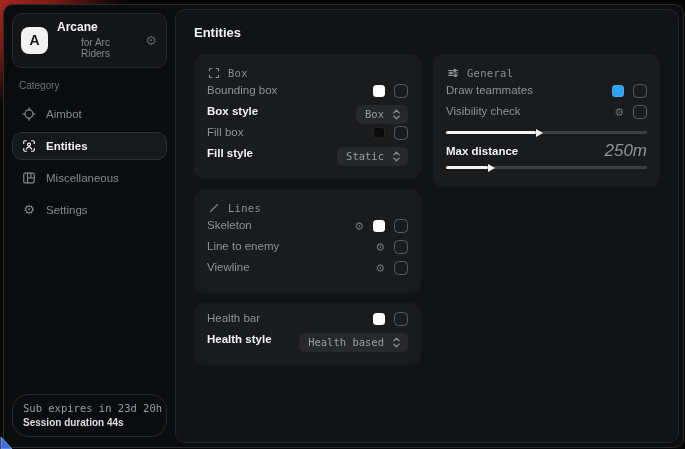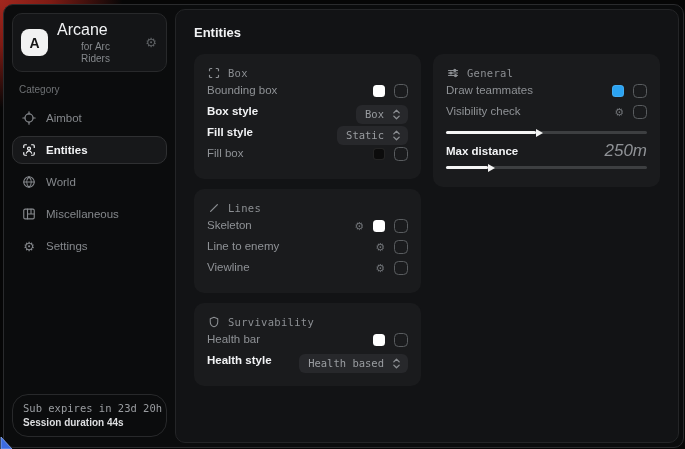--- a/index.html
+++ b/index.html
@@ -26,21 +26,21 @@
     display:flex; align-items:center; gap:9px;
     background:#141517; border:1px solid #28292b; border-radius:10px;
     padding:7px 9px 7px 8px;
   }
   .logo-square {
     width:27px; height:27px; background:#f2f2f2; border-radius:8px;
     color:#141414; font-weight:700; font-size:14px;
     display:flex; align-items:center; justify-content:center; flex:none;
   }
   .logo-text { line-height:1.15; }
-  .app-title { font-size:16px; font-weight:400; color:#f2f3f5; }
+  .app-title { font-size:12px; font-weight:700; color:#f2f3f5; }
   .app-sub { font-size:10px; color:#85888c; margin-top:2px;padding-left:24px; }
   .logo-gear { margin-left:auto; color:#5d6063; font-size:13px; line-height:1; }
 
   .category-label { font-size:10px; color:#6e7174; margin:12px 7px 7px; }
 
   .nav-item {
     display:flex; align-items:center; gap:10px;
     padding:6px 9px; margin:2px 0;
     color:#85888c; font-size:11.5px;
     border:1px solid transparent; border-radius:10px;
@@ -137,29 +137,20 @@
       <span class="icn">
         <svg width="14" height="14" viewBox="0 0 16 16" fill="none" stroke="currentColor" stroke-width="1.4" stroke-linecap="round">
           <path d="M2 5V3.3C2 2.6 2.6 2 3.3 2H5M11 2h1.7C13.4 2 14 2.6 14 3.3V5M14 11v1.7c0 .7-.6 1.3-1.3 1.3H11M5 14H3.3C2.6 14 2 13.4 2 12.7V11"></path>
           <circle cx="8" cy="6.4" r="1.7"></circle>
             <path d="M5 11.6c.6-1.7 1.7-2.5 3-2.5s2.4.8 3 2.5"></path>
         </svg>
       </span>
       <span>Entities</span>
     </div>
 
-    <div class="nav-item">
-      <span class="icn">
-        <svg width="14" height="14" viewBox="0 0 16 16" fill="none" stroke="currentColor" stroke-width="1.3" stroke-linecap="round">
-          <circle cx="8" cy="8" r="6"></circle>
-            <path d="M2 8h12M8 2c-3.4 3.6-3.4 8.4 0 12M8 2c3.4 3.6 3.4 8.4 0 12"></path>
-        </svg>
-      </span>
-      <span>World</span>
-    </div>
 
     <div class="nav-item">
       <span class="icn">
         <svg width="14" height="14" viewBox="0 0 16 16" fill="none" stroke="currentColor" stroke-width="1.3" stroke-linecap="round">
           <rect x="2" y="2.5" width="12" height="11" rx="1.5"></rect>
             <path d="M6.3 2.5v11M10.3 2.5v5.5M6.3 8h7.7"></path>
         </svg>
       </span>
       <span>Miscellaneous</span>
     </div>
@@ -207,36 +198,36 @@
               <span class="row-label strong">Box style</span>
               <span class="select">
                 <span>Box</span>
                 <svg width="9" height="11" viewBox="0 0 10 12" fill="none" stroke="currentColor" stroke-width="1.5" stroke-linecap="round" stroke-linejoin="round">
                     <path d="M2 4.2 5 1.2l3 3M2 7.8l3 3 3-3"></path>
                   </svg>
               </span>
             </div>
 
             <div class="row">
+              <span class="row-label">Fill box</span>
+              <span class="controls">
+                <span class="swatch" style="background-color: rgb(12, 12, 12);"></span>
+                <span class="checkbox"></span>
+              </span>
+            </div>
+
+            <div class="row">
               <span class="row-label strong">Fill style</span>
               <span class="select">
                 <span>Static</span>
                 <svg width="9" height="11" viewBox="0 0 10 12" fill="none" stroke="currentColor" stroke-width="1.5" stroke-linecap="round" stroke-linejoin="round">
                     <path d="M2 4.2 5 1.2l3 3M2 7.8l3 3 3-3"></path>
                   </svg>
               </span>
             </div>
-
-            <div class="row">
-              <span class="row-label">Fill box</span>
-              <span class="controls">
-                <span class="swatch" style="background-color: rgb(12, 12, 12);"></span>
-                <span class="checkbox"></span>
-              </span>
-            </div>
           </div>
 
           <div class="panel">
             <div class="panel-header">
               <span class="icn">
                 <svg width="12" height="12" viewBox="0 0 16 16" fill="none" stroke="currentColor" stroke-width="1.6" stroke-linecap="round">
                     <path d="M3.5 12.5 12.5 3.5"></path>
                   </svg>
               </span>
               <span>Lines</span>
@@ -262,28 +253,20 @@
             <div class="row">
               <span class="row-label">Viewline</span>
               <span class="controls">
                 <span class="row-gear">⚙</span>
                 <span class="checkbox"></span>
               </span>
             </div>
           </div>
 
           <div class="panel">
-            <div class="panel-header">
-              <span class="icn">
-                <svg width="12" height="12" viewBox="0 0 16 16" fill="none" stroke="currentColor" stroke-width="1.4" stroke-linejoin="round">
-                    <path d="M8 1.8l5 1.9v3.9c0 3.4-2 5.8-5 6.8-3-1-5-3.4-5-6.8V3.7z"></path>
-                  </svg>
-              </span>
-              <span>Survivability</span>
-            </div>
 
             <div class="row">
               <span class="row-label">Health bar</span>
               <span class="controls">
                 <span class="swatch" style="background-color: rgb(255, 255, 255);"></span>
                 <span class="checkbox"></span>
               </span>
             </div>
 
             <div class="row">

